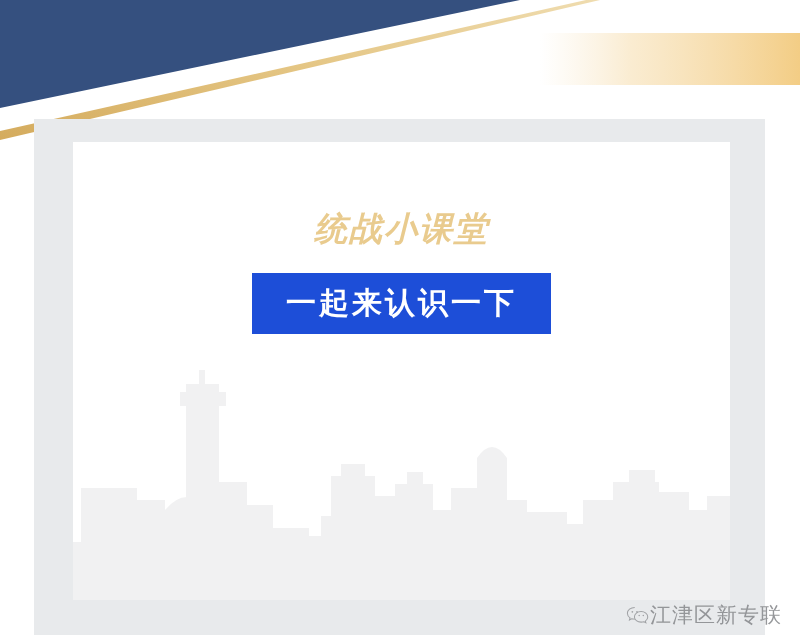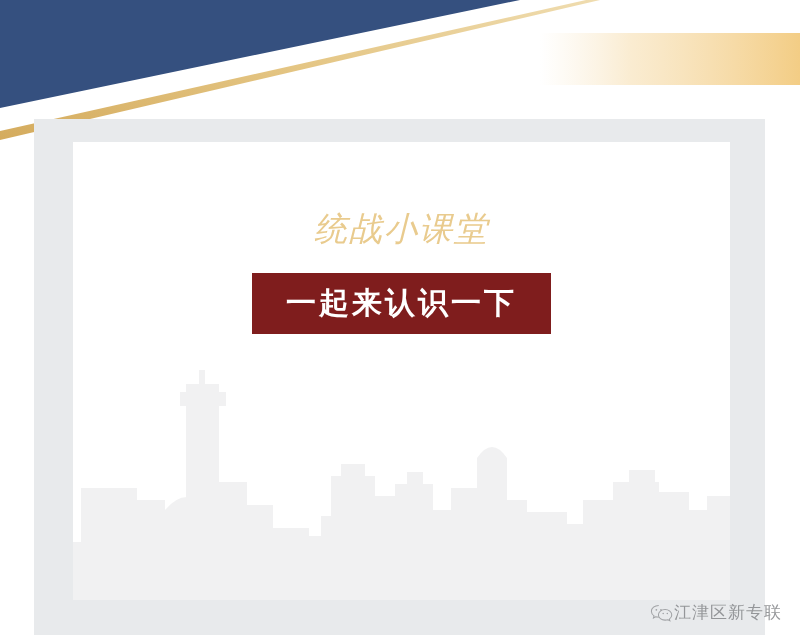--- a/index.html
+++ b/index.html
@@ -67,21 +67,21 @@
     position: absolute;
     left: 0;
     top: 0;
     width: 657px;
     text-align: center;
   }
 
   .subtitle {
     margin-top: 70px;
     font-size: 33px;
-    font-weight: normal;
+    font-weight: bold;
     font-style: italic;
     letter-spacing: 2px;
     color: #e9cb8e;
     line-height: 1;
     white-space: nowrap;
   }
 
   .maintitle {
     margin-top: 28px;
     font-size: 57px;
@@ -90,39 +90,39 @@
     color: #2e5190;
     line-height: 1.08;
     white-space: nowrap;
   }
 
   .cta-wrap {
     margin-top: 28px;
   }
   .cta {
     display: inline-block;
-    background: #7f1d1d;
+    background: #1d4ed8;
     color: #ffffff;
     font-size: 30px;
     font-weight: bold;
     letter-spacing: 3px;
     line-height: 1;
     padding: 15px 34px 16px 34px;
     white-space: nowrap;
   }
 
   
   .watermark {
     position: absolute;
     right: 18px;
     top: 601px;
     display: flex;
     align-items: center;
     color: #8d8f92;
-    font-size: 17px;
+    font-size: 21px;
     letter-spacing: 1px;
     white-space: nowrap;
     opacity: 0.92;
   }
   .wechat-icon {
     width: 24px;
     height: 20px;
     display: block;
   }
 </style>

